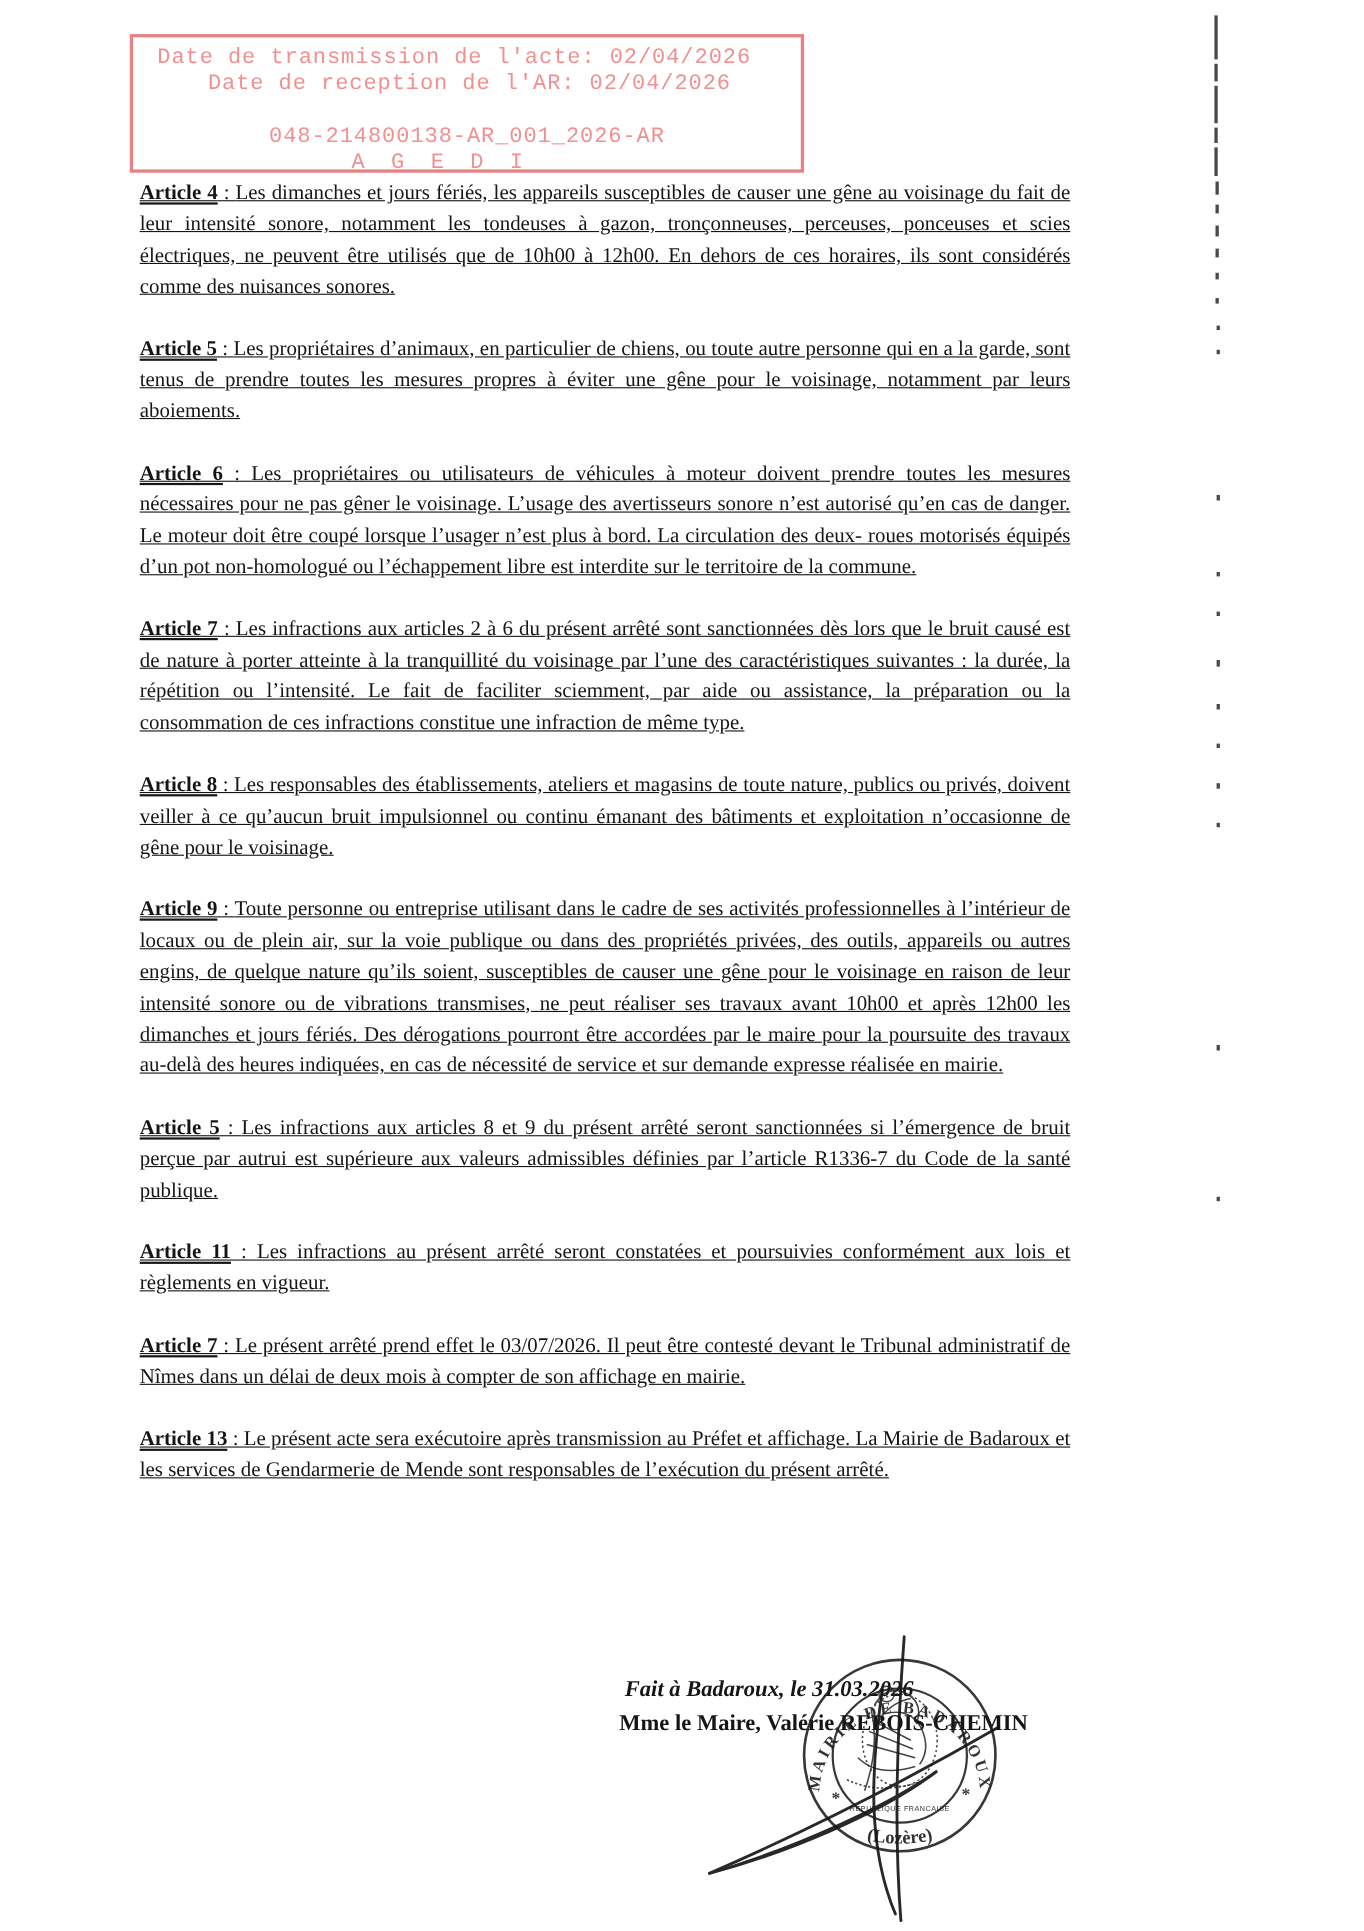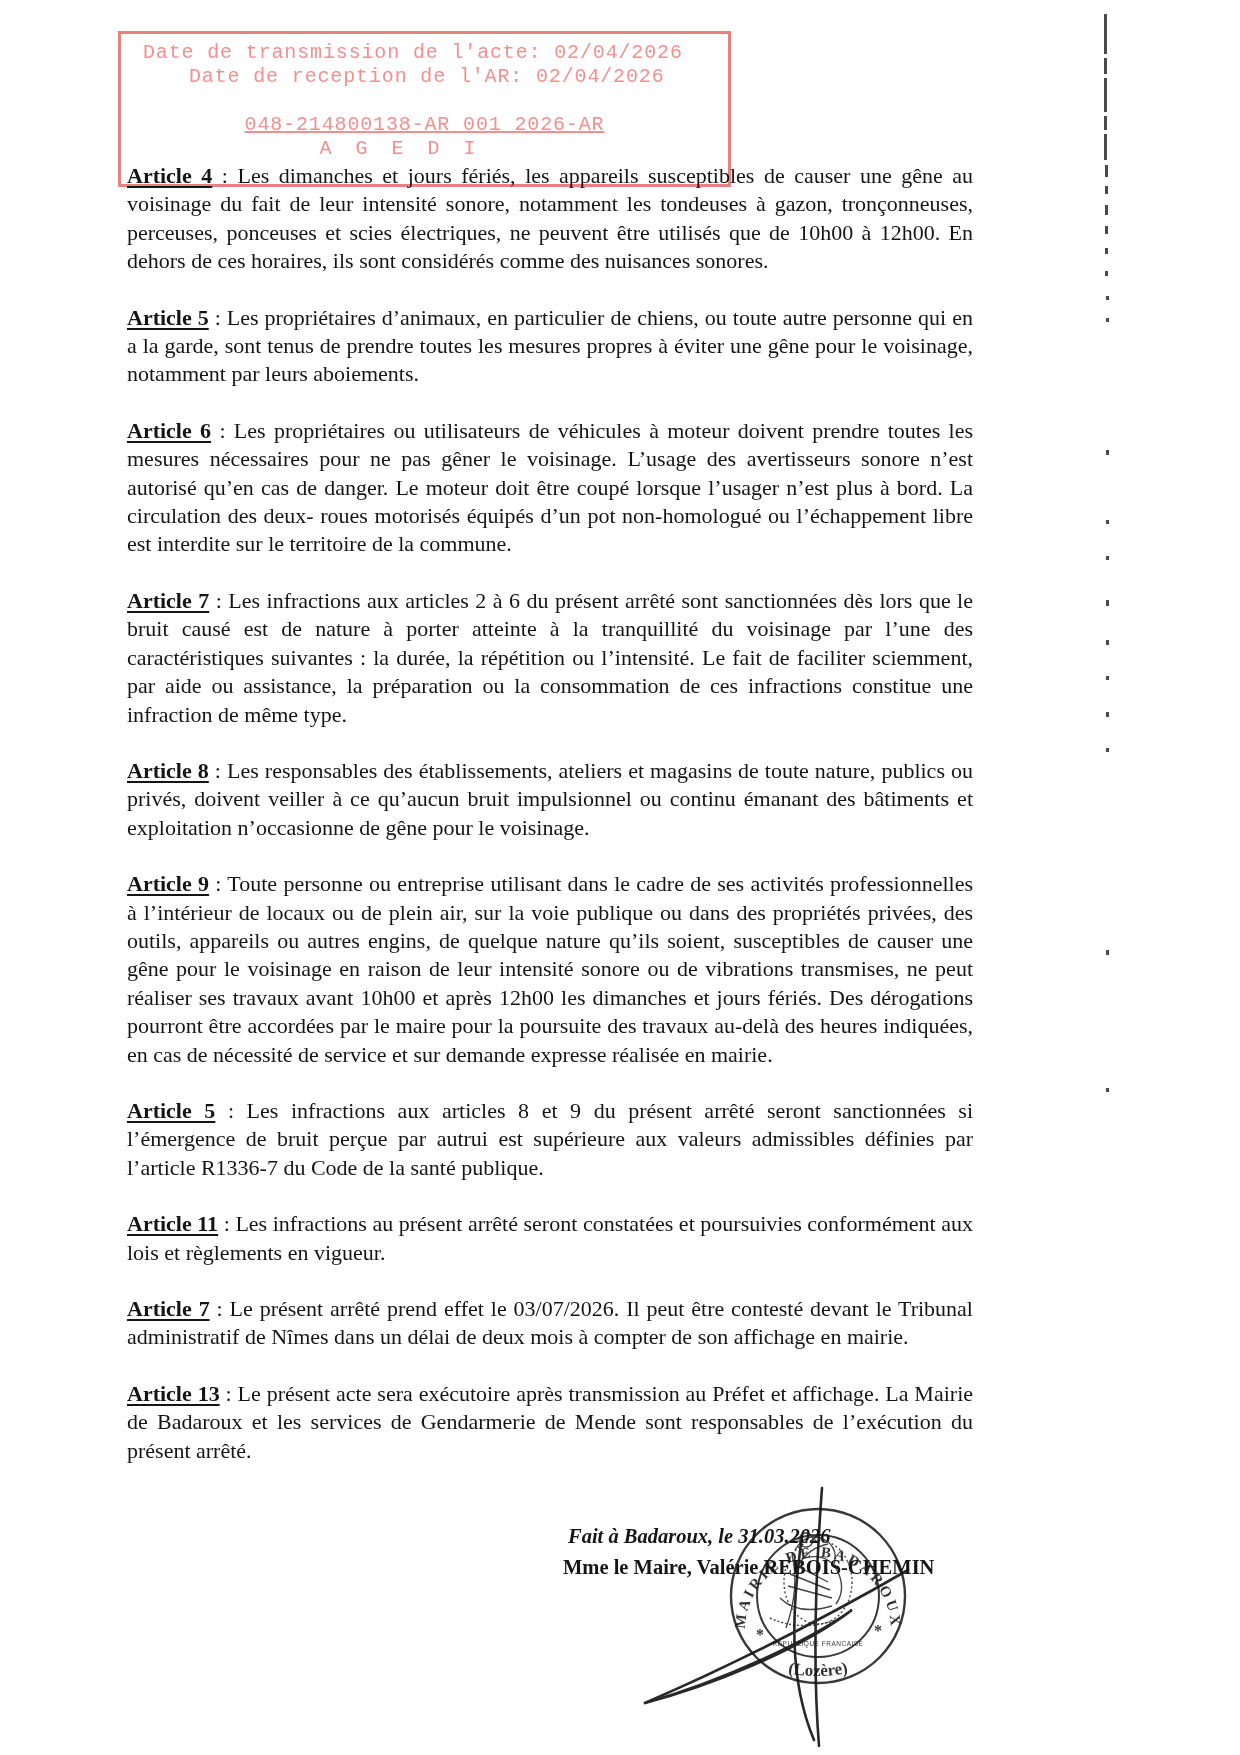--- a/index.html
+++ b/index.html
@@ -3,35 +3,35 @@
 <meta charset="utf-8">
 <style>
   html,body{margin:0;padding:0;background:#ffffff;}
   .page{
     position:relative;width:1240px;height:1755px;background:#ffffff;
     font-family:"Liberation Serif","DejaVu Serif",serif;color:#151515;
     overflow:hidden;
   }
   
   .tx-box{
-    position:absolute;left:118px;top:31px;width:613px;height:156px;
+    position:absolute;left:118px;top:31px;width:613px;height:126px;
     border:3px solid #e88181;box-sizing:border-box;
     font-family:"Liberation Mono","DejaVu Sans Mono",monospace;
     color:#f09090;font-size:20px;letter-spacing:0.85px;line-height:24px;
     padding-top:7px;white-space:nowrap;
   }
   .tx-line1{padding-left:22px;}
   .tx-line2{padding-left:68px;}
   .tx-spacer{height:24px;}
-  .tx-line3{text-align:center;text-decoration:underline;}
+  .tx-line3{text-align:center;}
   .tx-line4{text-align:center;letter-spacing:6px;margin-right:60px;margin-left:12px;}
   
   .content{
     position:absolute;left:127px;top:162px;width:846px;
-    font-size:22px;line-height:28.4px;text-align:justify;
+    font-size:19px;line-height:28.4px;text-align:justify;text-decoration:underline;
   }
   .content p{margin:0 0 28px 0;}
   .article-label{
     font-weight:bold;
     text-decoration:underline;
     text-decoration-thickness:2px;
     text-underline-offset:3px;
   }
   
   .signature{

